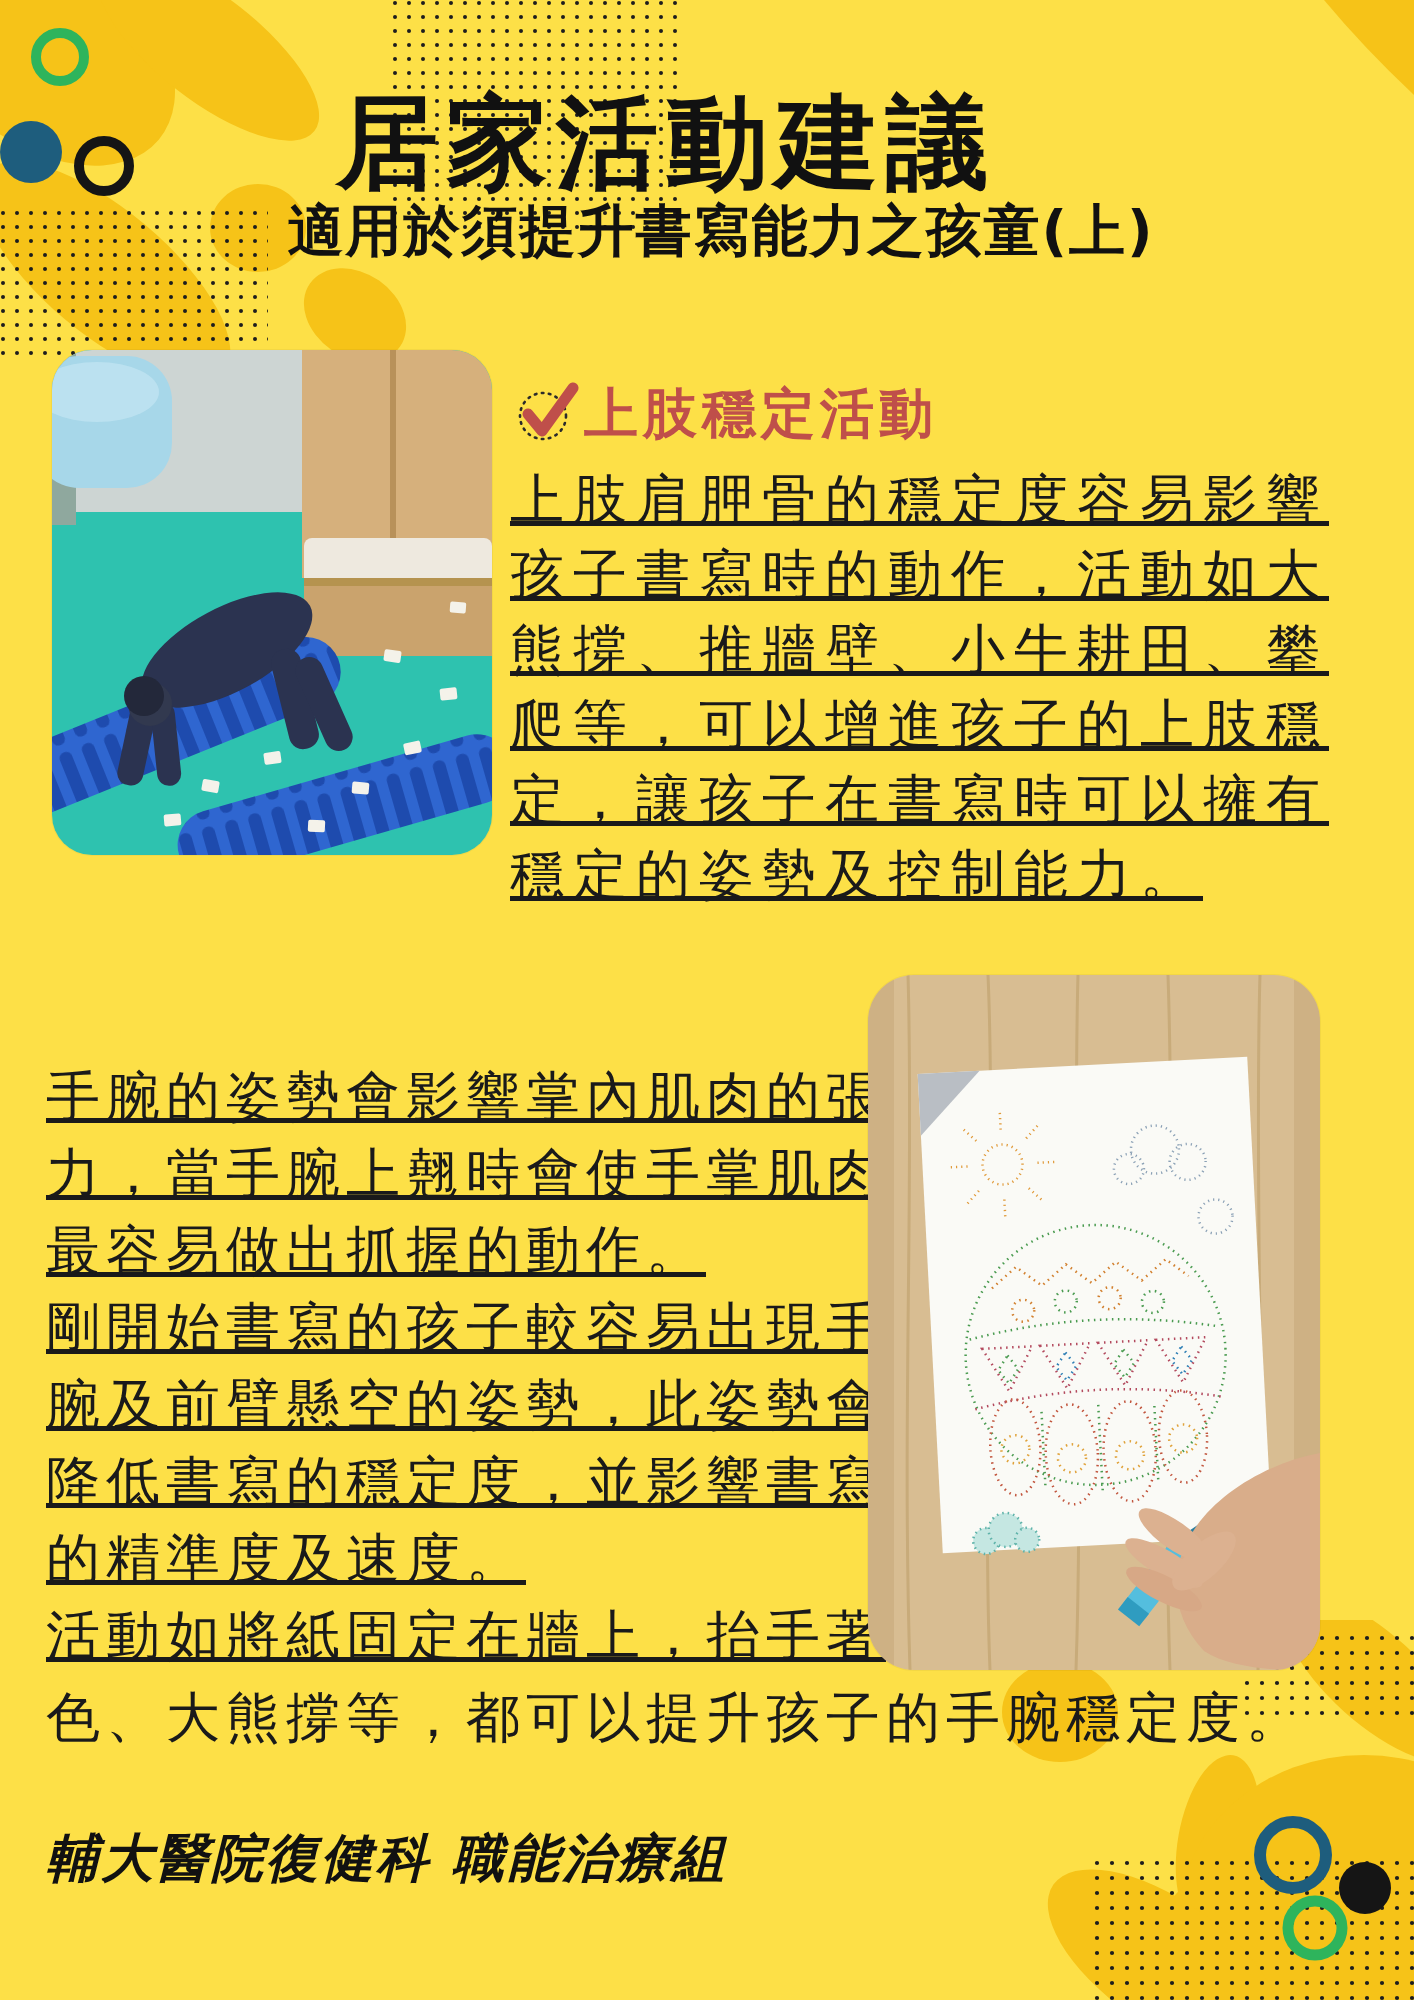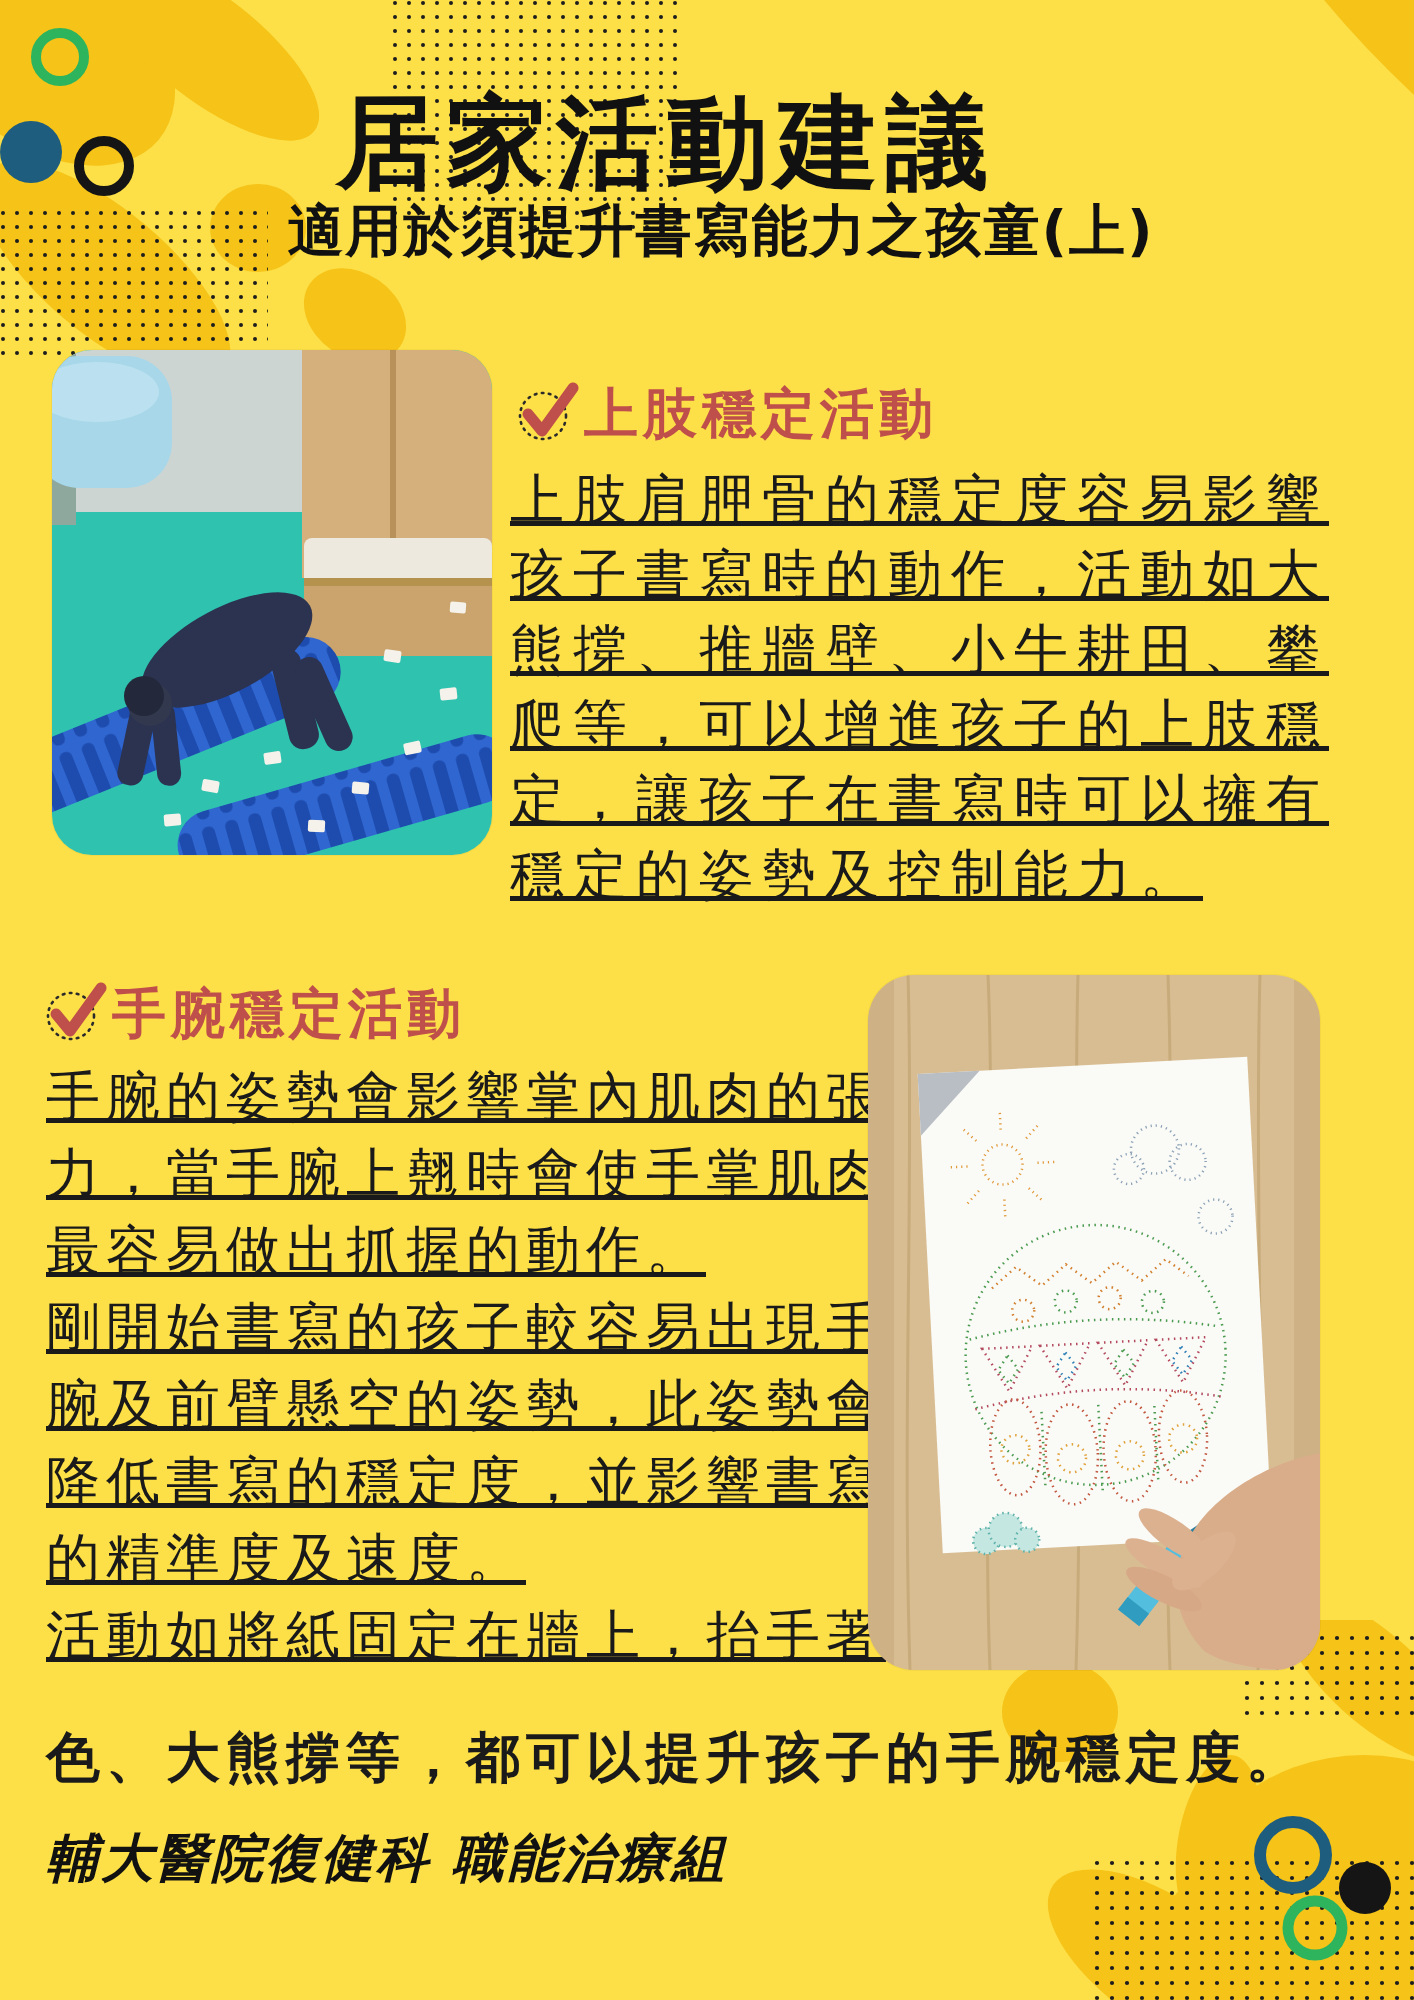--- a/index.html
+++ b/index.html
@@ -161,38 +161,31 @@
     <span>上肢穩定活動</span>
   </div>
 
   <div class="abs content sec-body" style="left:510px;top:462px;width:860px;">上肢肩胛骨的穩定度容易影響
 孩子書寫時的動作，活動如大
 熊撐、推牆壁、小牛耕田、攀
 爬等，可以增進孩子的上肢穩
 定，讓孩子在書寫時可以擁有
 穩定的姿勢及控制能力。</div>
 
-  <div class="abs content sec-head" style="left:44px;top:978px;">
-    <svg class="chk" viewBox="0 0 64 64">
-      <circle cx="27" cy="36" r="23" fill="none" stroke="#2b2b2b" stroke-width="2.6" stroke-dasharray="1.6 5.5" stroke-linecap="round"></circle>
-      <path d="M12 34 L26 51 L57 8" stroke="#bf4f4a" stroke-width="11" fill="none" stroke-linecap="round" stroke-linejoin="round"></path>
-    </svg>
-    <span>手腕穩定活動</span>
-  </div>
 
   <div class="abs content sec-body sec2-body" style="left:46px;top:1058px;width:900px;">手腕的姿勢會影響掌內肌肉的張
 力，當手腕上翹時會使手掌肌肉
 最容易做出抓握的動作。
 剛開始書寫的孩子較容易出現手
 腕及前臂懸空的姿勢，此姿勢會
 降低書寫的穩定度，並影響書寫
 的精準度及速度。
 活動如將紙固定在牆上，抬手著</div>
 
-  <div class="abs content bottom-line" style="left:46px;top:1722px;font-weight:bold;">色、大熊撐等，都可以提升孩子的手腕穩定度。</div>
+  <div class="abs content bottom-line" style="left:46px;top:1682px;">色、大熊撐等，都可以提升孩子的手腕穩定度。</div>
 
   <div class="abs content photo" style="left:868px;top:975px;width:452px;height:695px;border-radius:46px;">
     <svg width="452" height="695" viewBox="0 0 452 695">
       <rect width="452" height="695" fill="#d8bd92"></rect>
       <g stroke="#c8ab7a" stroke-width="3" fill="none">
         <path d="M40,0 C46,200 34,450 42,695"></path>
         <path d="M120,0 C128,180 114,500 122,695"></path>
         <path d="M210,0 C204,220 216,460 208,695"></path>
         <path d="M300,0 C308,240 294,480 302,695"></path>
         <path d="M392,0 C386,200 398,470 390,695"></path>

